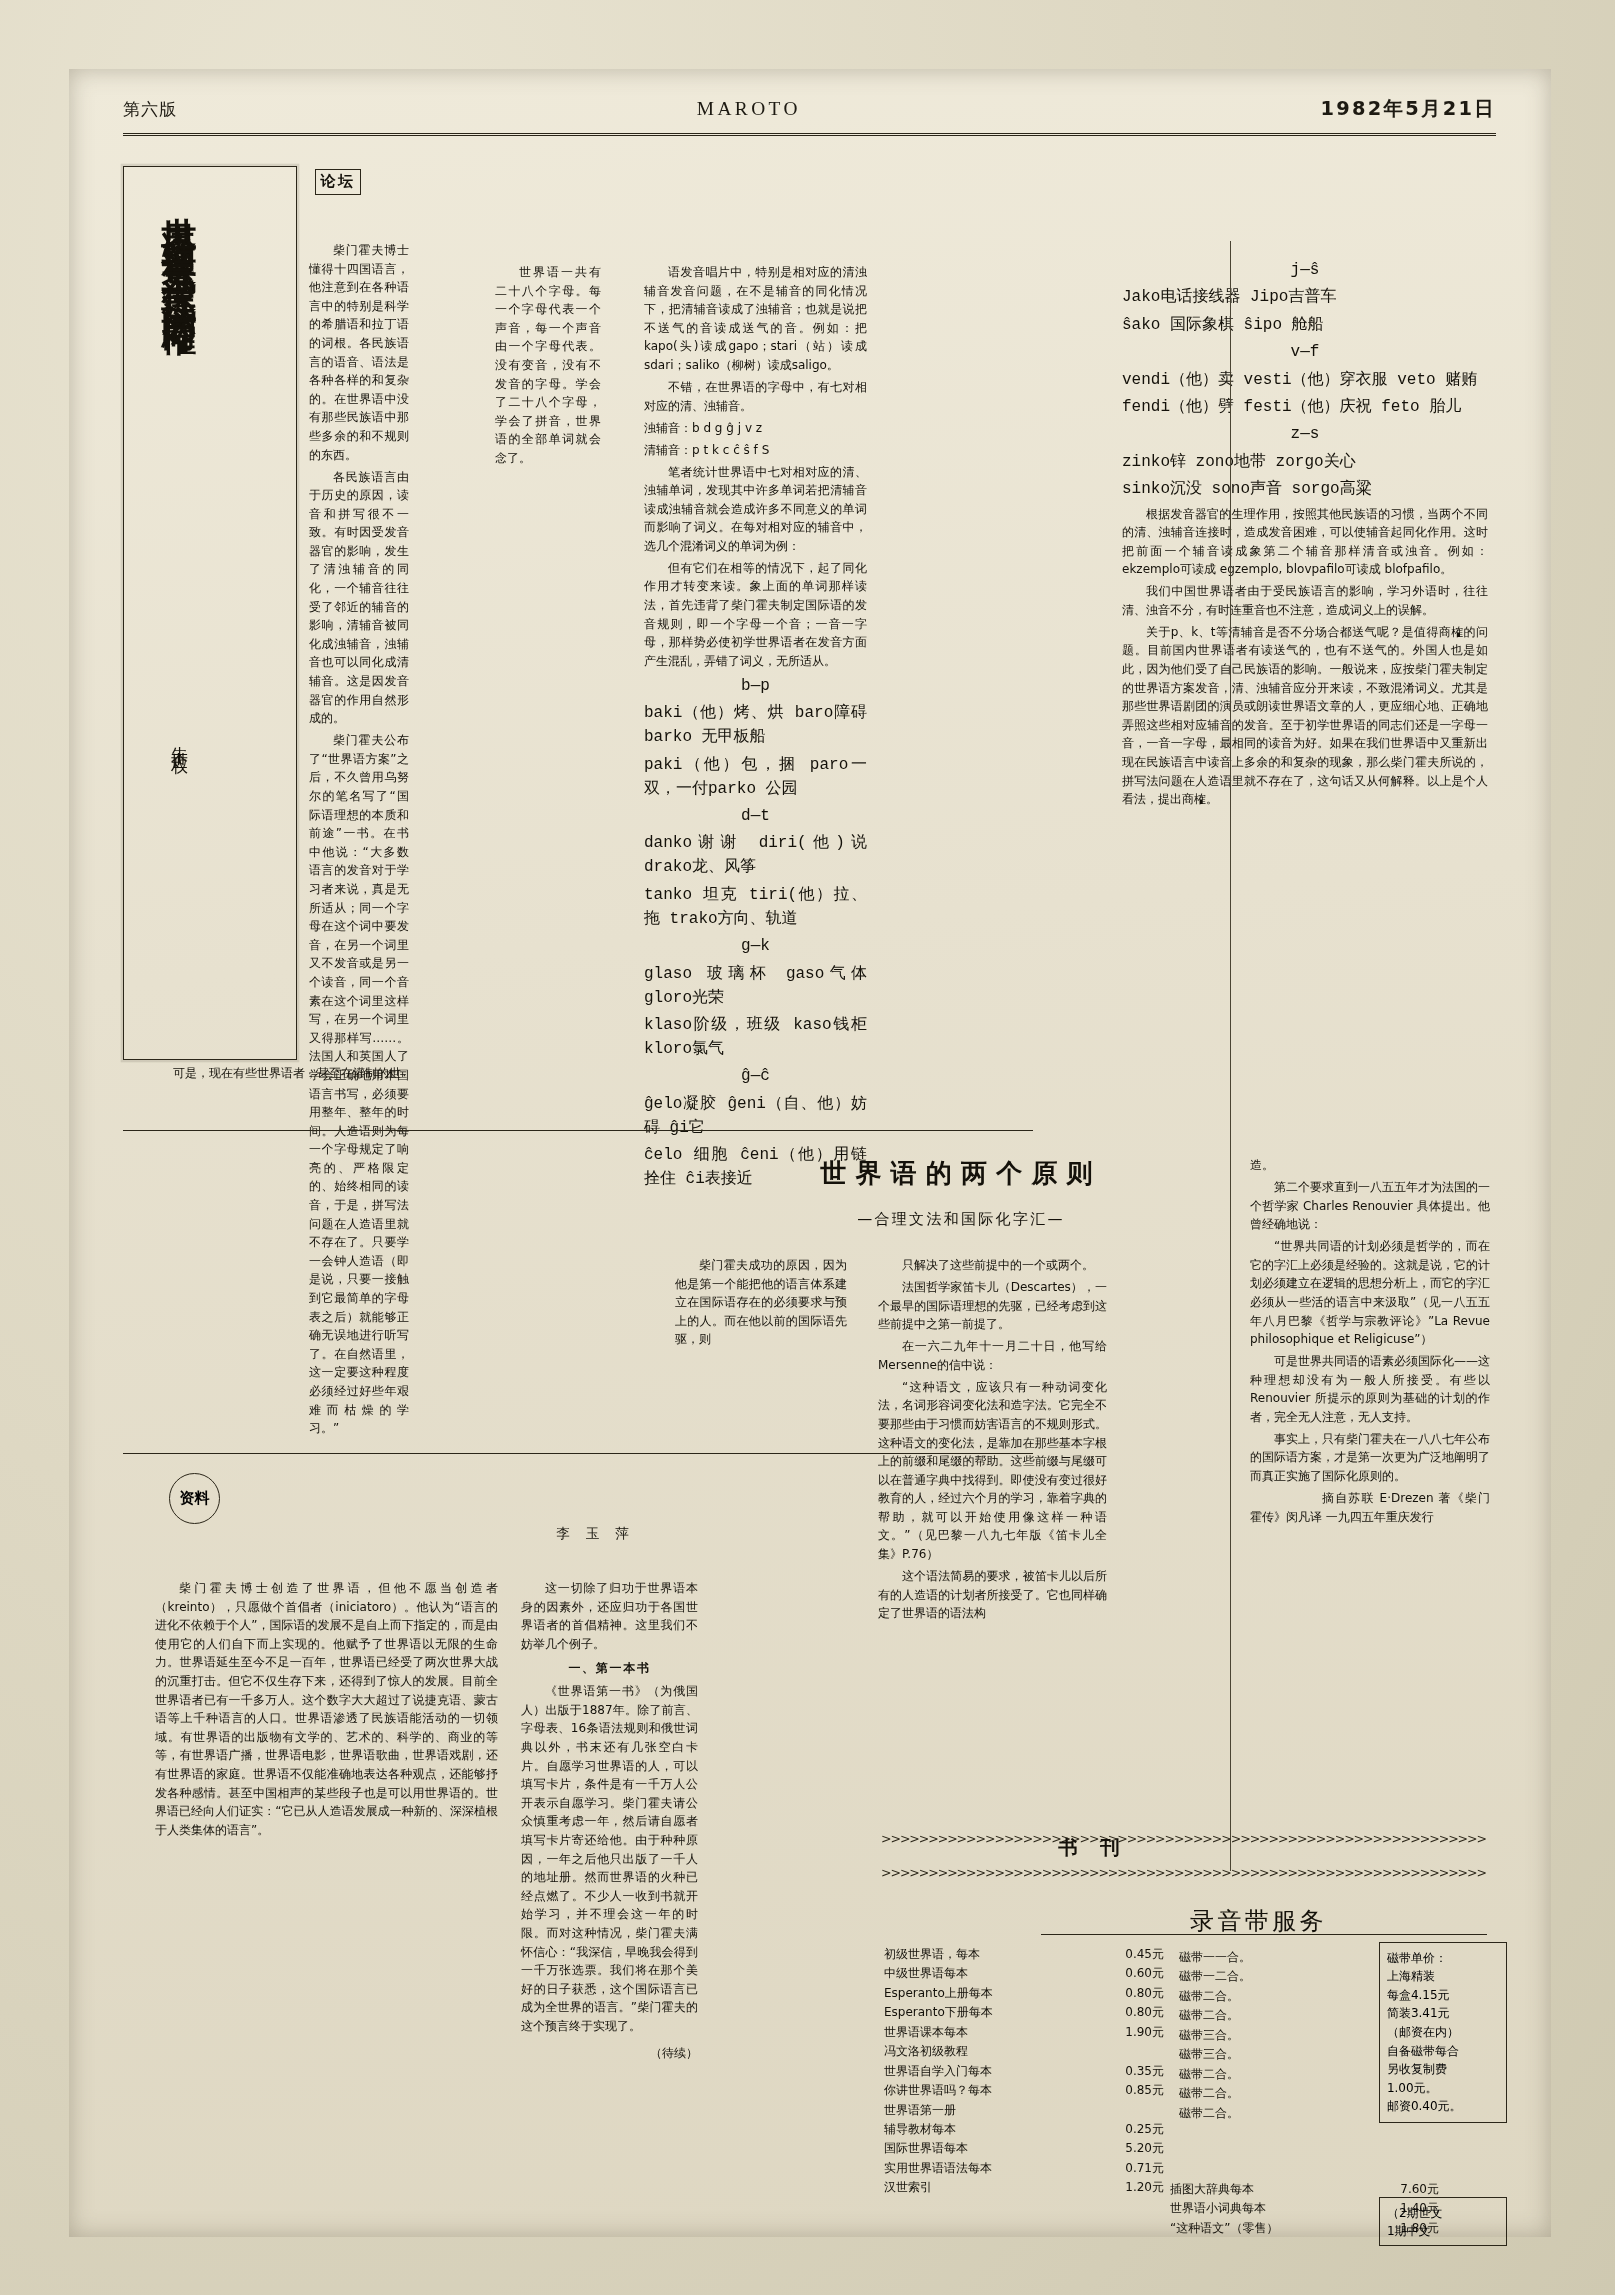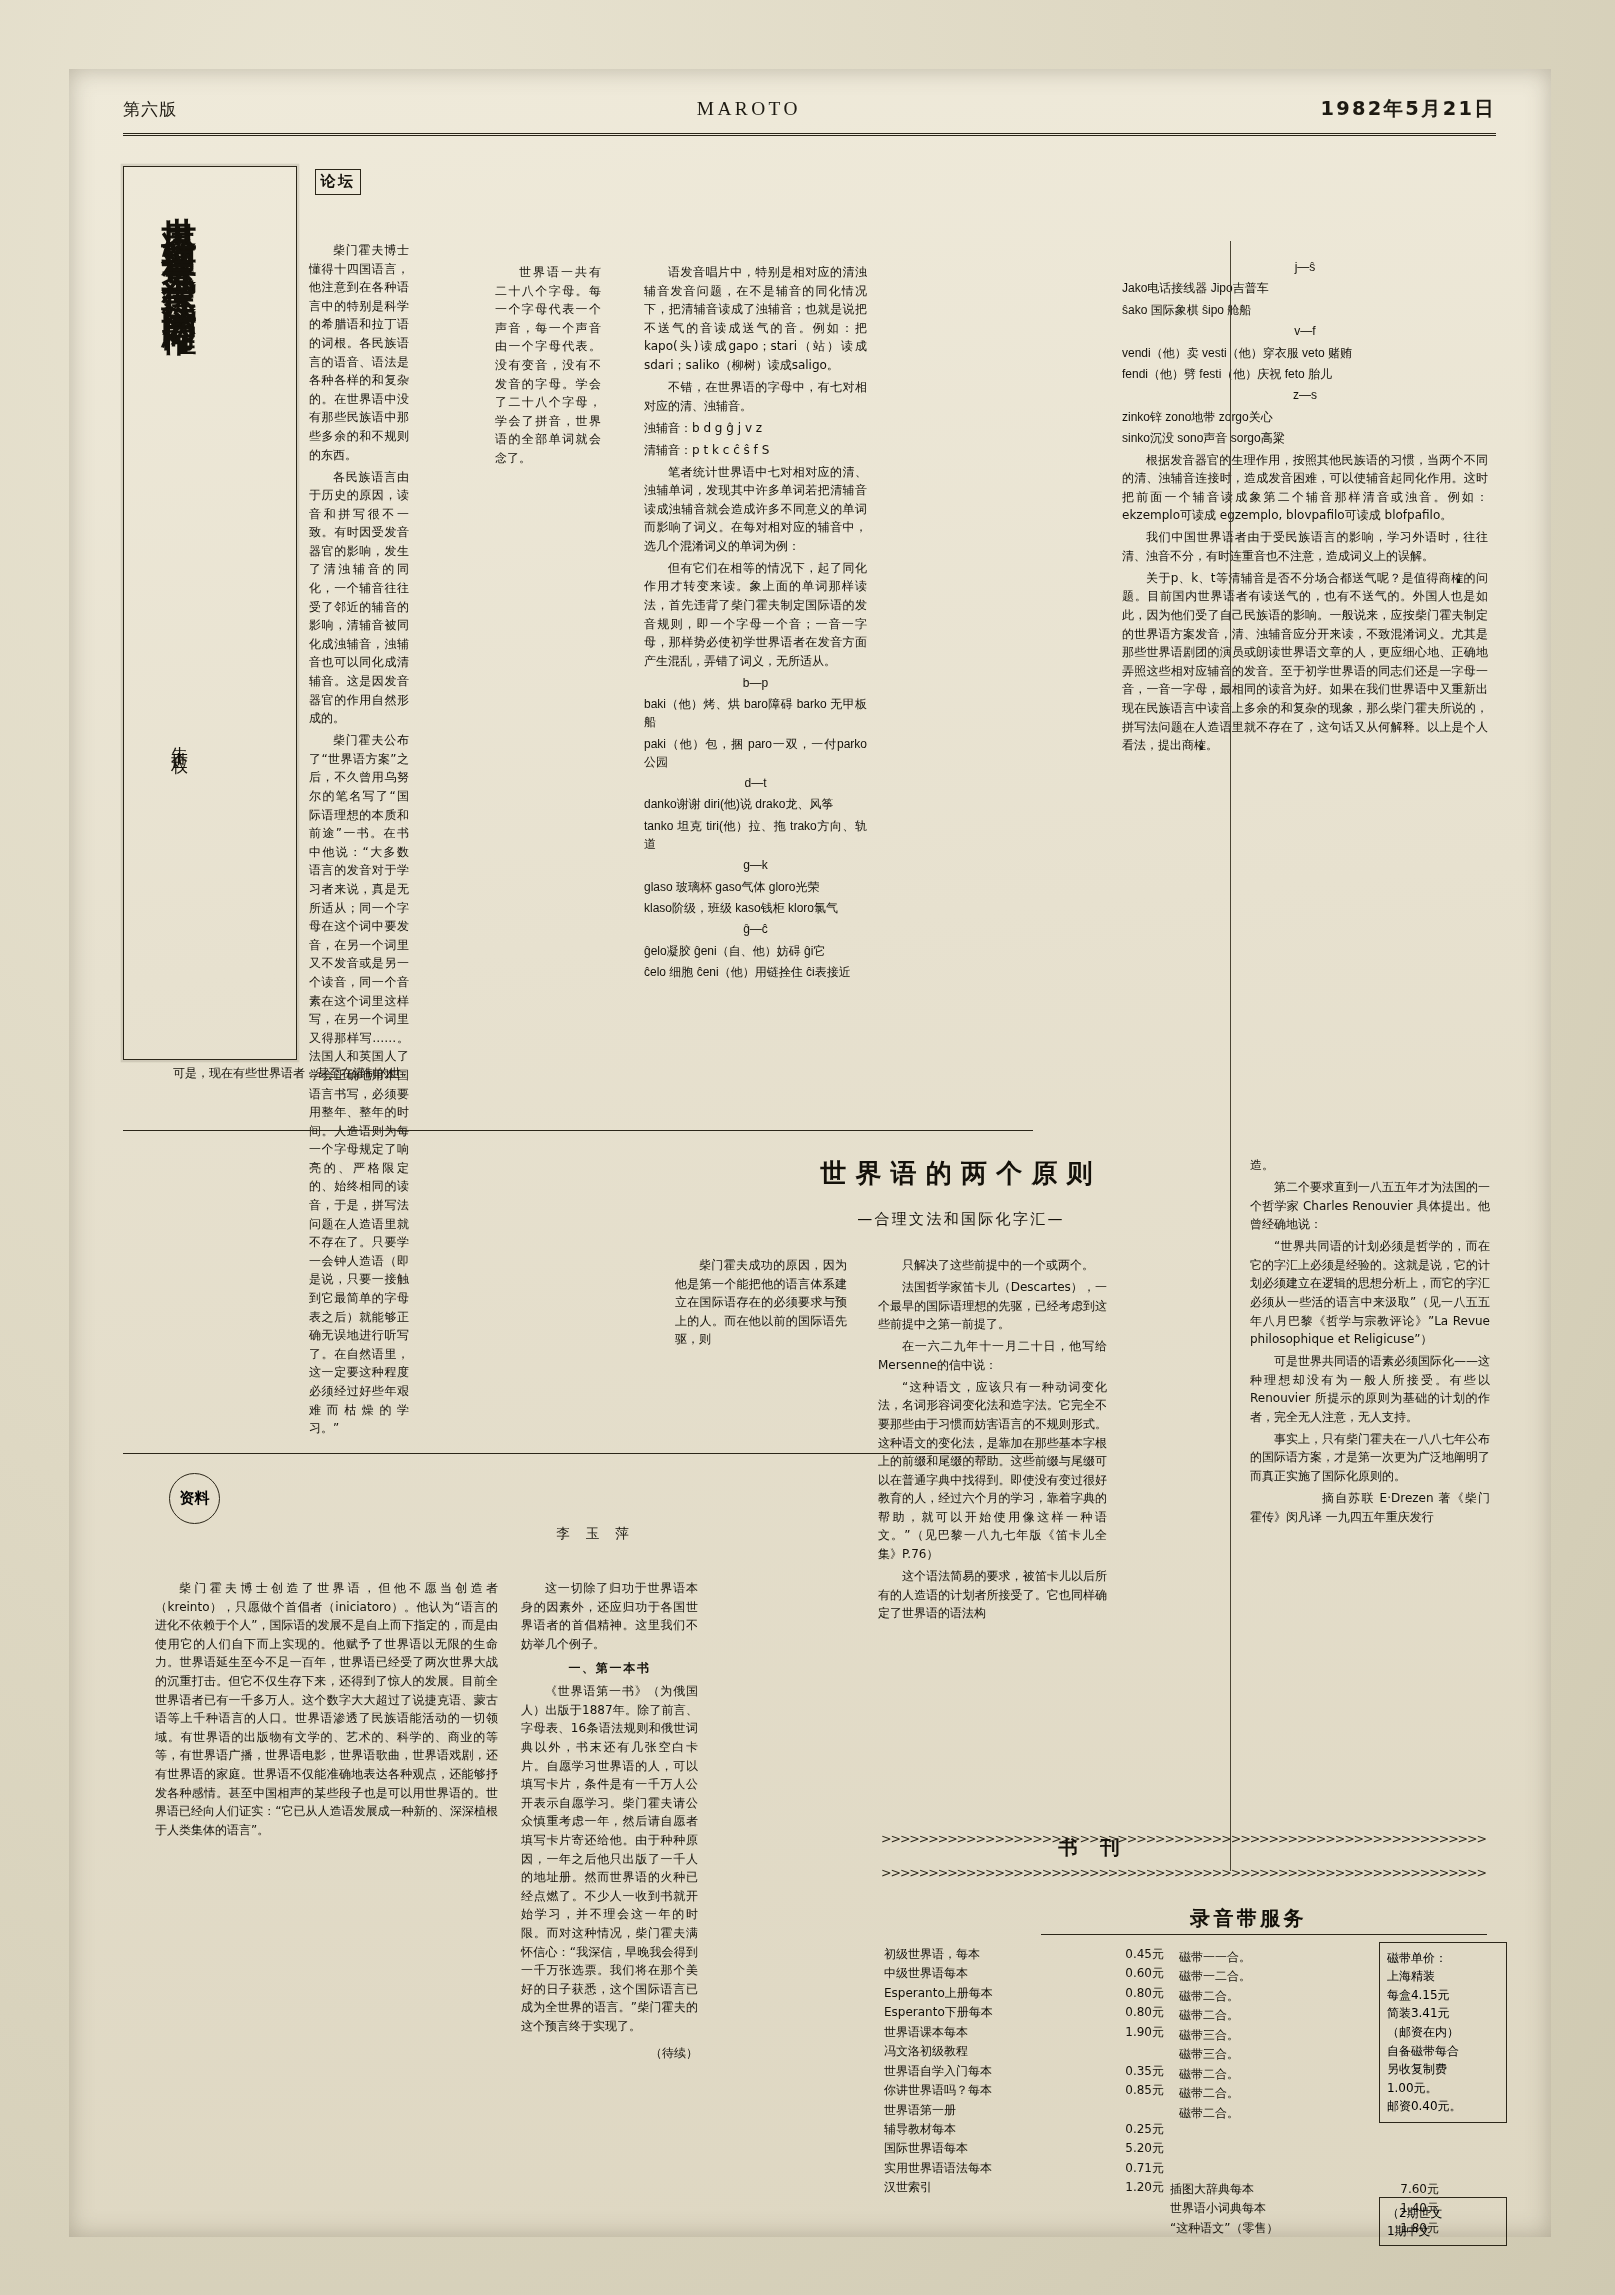--- a/index.html
+++ b/index.html
@@ -44,21 +44,21 @@
     position:absolute;border:1.1px solid #2b2619;
     box-shadow:0 0 0 2.3px rgba(43,38,25,.12);
   }
   .body-cn{
     font-size:12px;line-height:1.55;text-align:justify;
     font-family:"DejaVu Sans","Liberation Sans",sans-serif;
     color:#14110a;
   }
   .body-cn p{margin:0 0 3.4px 0;text-indent:2em;}
   .body-cn p.noind{text-indent:0;}
-  .mono{font-family:Liberation Sans, sans-serif;font-size:12px;line-height:1.5;}
+  .mono{font-family:Liberation Mono, monospace;font-size:16px;line-height:1.5;}
   .hr-thin{border-top:0.6px solid #2b2619;height:0;}
   .center{text-align:center;}
   .sec-title{font-size:26px;letter-spacing:9.2px;font-weight:bold;text-align:center;
     font-family:"DejaVu Sans","Liberation Sans",sans-serif;}
   .sec-sub{font-size:15px;letter-spacing:2.3px;text-align:center;margin-top:5.7px;}
   .byline{font-size:13.7px;letter-spacing:5.7px;text-align:center;}
   .tag{
     border:1.1px solid #2b2619;padding:2.3px 4.6px;font-size:15px;font-weight:bold;
     display:inline-block;letter-spacing:2.3px;
   }
@@ -192,21 +192,21 @@
     <p>这一切除了归功于世界语本身的因素外，还应归功于各国世界语者的首倡精神。这里我们不妨举几个例子。</p>
     <p class="noind center" style="font-weight:bold;letter-spacing:1.7px;margin:5.7px 0 4.6px;">一、第一本书</p>
     <p>《世界语第一书》（为俄国人）出版于1887年。除了前言、字母表、16条语法规则和俄世词典以外，书末还有几张空白卡片。自愿学习世界语的人，可以填写卡片，条件是有一千万人公开表示自愿学习。柴门霍夫请公众慎重考虑一年，然后请自愿者填写卡片寄还给他。由于种种原因，一年之后他只出版了一千人的地址册。然而世界语的火种已经点燃了。不少人一收到书就开始学习，并不理会这一年的时限。而对这种情况，柴门霍夫满怀信心：“我深信，早晚我会得到一千万张选票。我们将在那个美好的日子获悉，这个国际语言已成为全世界的语言。”柴门霍夫的这个预言终于实现了。</p>
     <p style="text-align:right;text-indent:0;margin-top:8px;">（待续）</p>
   </div>
 
   <div class="zig" style="position:absolute;left:812px;top:1762px;width:606px;">&gt;&gt;&gt;&gt;&gt;&gt;&gt;&gt;&gt;&gt;&gt;&gt;&gt;&gt;&gt;&gt;&gt;&gt;&gt;&gt;&gt;&gt;&gt;&gt;&gt;&gt;&gt;&gt;&gt;&gt;&gt;&gt;&gt;&gt;&gt;&gt;&gt;&gt;&gt;&gt;&gt;&gt;&gt;&gt;&gt;&gt;&gt;&gt;&gt;&gt;&gt;&gt;&gt;&gt;&gt;&gt;&gt;&gt;&gt;&gt;&gt;&gt;&gt;&gt;&gt;&gt;&gt;&gt;&gt;&gt;&gt;&gt;&gt;&gt;&gt;&gt;&gt;&gt;&gt;&gt;&gt;&gt;&gt;&gt;&gt;&gt;&gt;&gt;&gt;&gt;&gt;</div>
   <div class="col center" style="left:938px;top:1765px;width:172px;font-size:19.4px;letter-spacing:8px;font-weight:bold;">书 刊</div>
   <div class="zig" style="position:absolute;left:812px;top:1796px;width:606px;">&gt;&gt;&gt;&gt;&gt;&gt;&gt;&gt;&gt;&gt;&gt;&gt;&gt;&gt;&gt;&gt;&gt;&gt;&gt;&gt;&gt;&gt;&gt;&gt;&gt;&gt;&gt;&gt;&gt;&gt;&gt;&gt;&gt;&gt;&gt;&gt;&gt;&gt;&gt;&gt;&gt;&gt;&gt;&gt;&gt;&gt;&gt;&gt;&gt;&gt;&gt;&gt;&gt;&gt;&gt;&gt;&gt;&gt;&gt;&gt;&gt;&gt;&gt;&gt;&gt;&gt;&gt;&gt;&gt;&gt;&gt;&gt;&gt;&gt;&gt;&gt;&gt;&gt;&gt;&gt;&gt;&gt;&gt;&gt;&gt;&gt;&gt;&gt;&gt;&gt;&gt;</div>
 
-  <div class="col" style="left:1121px;top:1836px;width:297px;font-size:20px;letter-spacing:3.4px;font-weight:bold;">录音带服务</div>
+  <div class="col" style="left:1121px;top:1836px;width:297px;font-size:24px;letter-spacing:3.4px;font-weight:normal;">录音带服务</div>
   <div class="hr-thin" style="position:absolute;left:972px;top:1865px;width:446px;"></div>
 
   <div class="col price-list" style="left:815px;top:1876px;width:280px;">
     <div>
           <span>初级世界语，每本</span>
           <span>0.45元</span>
         </div>
     <div>
           <span>中级世界语每本</span>
           <span>0.60元</span>

